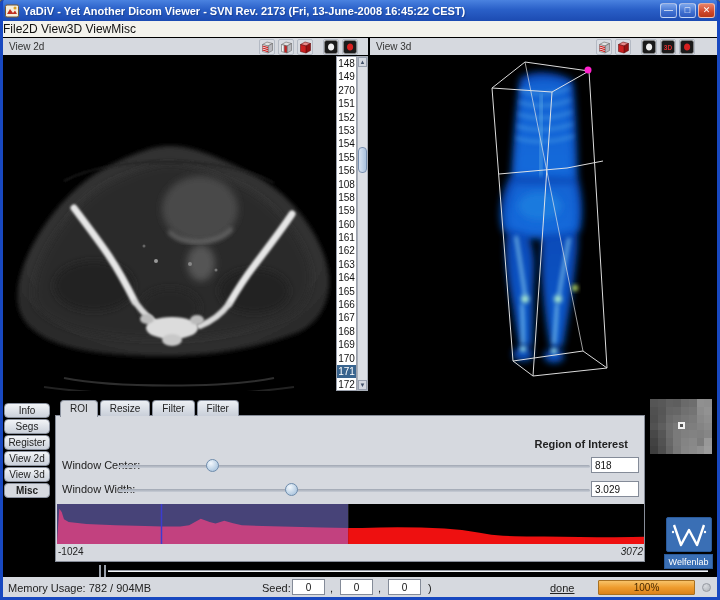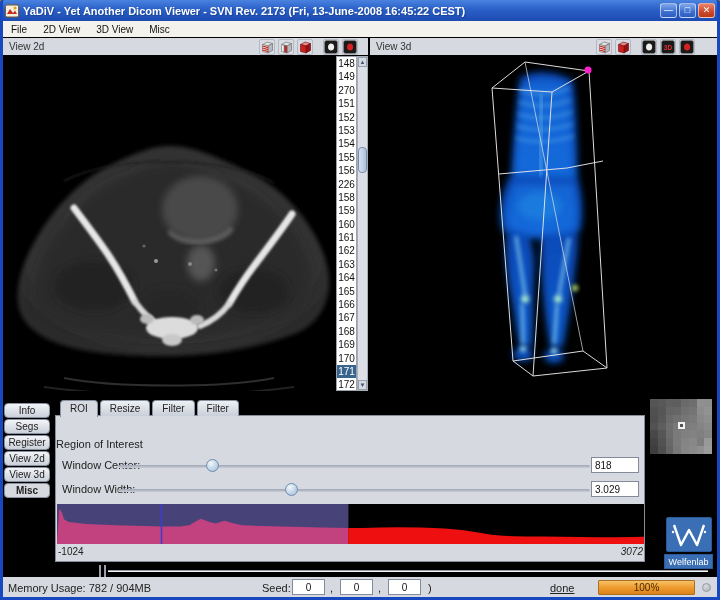--- a/index.html
+++ b/index.html
@@ -18,21 +18,21 @@
     text-shadow:1px 1px 1px #10307080;}
   .win-btns{position:absolute;right:5px;top:3px;display:flex;gap:2px;}
   .win-btn{width:17px;height:15px;border-radius:3px;border:1px solid #ffffff90;
     color:#fff;font-size:9px;line-height:13px;text-align:center;
     background:linear-gradient(180deg,#7FA8EC,#3E6FD0 60%,#2E5BC0);}
   .win-btn.close{background:linear-gradient(180deg,#E8836A,#D0472A 60%,#B83818);}
 
   
   .menubar{position:absolute;left:3px;top:21px;width:714px;height:16px;
     background:#F3F2EC;display:flex;align-items:center;z-index:5;}
-  .menu-item{font-size:10px;color:#111;padding:1px 8px;cursor:default;}
+  .menu-item{font-size:12px;color:#111;padding:1px 0;cursor:default;}
 
   
   .panel-header{position:absolute;height:17px;display:flex;align-items:center;background:#D6D9DF;}
   .panel-title{font-size:10px;color:#333;margin-left:6px;flex:1 1 auto;}
   .hdr-icons{display:flex;align-items:center;}
   .hdr-icons .grp{display:flex;margin-left:7px;}
   .hbtn{width:16px;height:16px;margin-left:3px;border:1px solid #B4BAC4;border-radius:2px;
     background:#D9DCE2;display:flex;align-items:center;justify-content:center;}
   .img-area{position:absolute;background:#000;overflow:hidden;}
 
@@ -53,21 +53,21 @@
     border-radius:4px;background:linear-gradient(180deg,#F2F4F7,#CBD1DB);
     font-size:10px;color:#222;text-align:center;line-height:13px;}
   .side-tab.active{background:#D6D9DF;font-weight:bold;}
   .top-tabs{position:absolute;left:60px;top:400px;height:16px;display:flex;z-index:3;}
   .top-tab{border:1px solid #8A919E;border-bottom:none;border-radius:4px 4px 0 0;
     background:linear-gradient(180deg,#EDF0F4,#C9CFD9);font-size:10px;color:#222;
     padding:2px 9px 0 9px;margin-right:2px;height:16px;}
   .top-tab.active{background:#D6D9DF;height:17px;}
   .content-box{position:absolute;left:55px;top:415px;width:590px;height:147px;
     border:1px solid #878D99;background:#D6D9DF;}
-  .roi-title{position:absolute;left:0;right:16px;top:22px;text-align:left;font-size:11px;color:#222;}
+  .roi-title{position:absolute;left:0;right:16px;top:22px;text-align:right;font-size:11px;color:#222;font-weight:bold;}
   .srow{position:absolute;left:0;width:100%;height:17px;}
   .srow .slabel{position:absolute;left:6px;top:2px;font-size:11px;color:#222;}
   .slider{position:absolute;left:62px;top:0;width:472px;height:17px;}
   .slider .track{position:absolute;left:0;right:0;top:8px;height:3px;
     background:linear-gradient(180deg,#9FA6B2,#C8CDD6);border-radius:2px;}
   .slider .thumb{position:absolute;top:2px;width:13px;height:13px;border-radius:50%;
     border:1px solid #6E8CAC;background:radial-gradient(circle at 35% 30%,#F2F7FC,#BDD2E6 60%,#9FBBD8);}
   .valbox{position:absolute;right:5px;top:0;width:48px;height:16px;border:1px solid #848B98;
     background:#fff;font-family:"Liberation Sans",sans-serif;font-size:10px;color:#111;padding:0 3px;}
   .hist-wrap{position:absolute;left:1px;top:88px;width:587px;height:40px;}
@@ -224,21 +224,21 @@
   <div class="slicelist" id="slicelist">
       <div class="slice-item">148</div>
       <div class="slice-item">149</div>
       <div class="slice-item">270</div>
       <div class="slice-item">151</div>
       <div class="slice-item">152</div>
       <div class="slice-item">153</div>
       <div class="slice-item">154</div>
       <div class="slice-item">155</div>
       <div class="slice-item">156</div>
-      <div class="slice-item">226</div>
+      <div class="slice-item">108</div>
       <div class="slice-item">158</div>
       <div class="slice-item">159</div>
       <div class="slice-item">160</div>
       <div class="slice-item">161</div>
       <div class="slice-item">162</div>
       <div class="slice-item">163</div>
       <div class="slice-item">164</div>
       <div class="slice-item">165</div>
       <div class="slice-item">166</div>
       <div class="slice-item">167</div>

